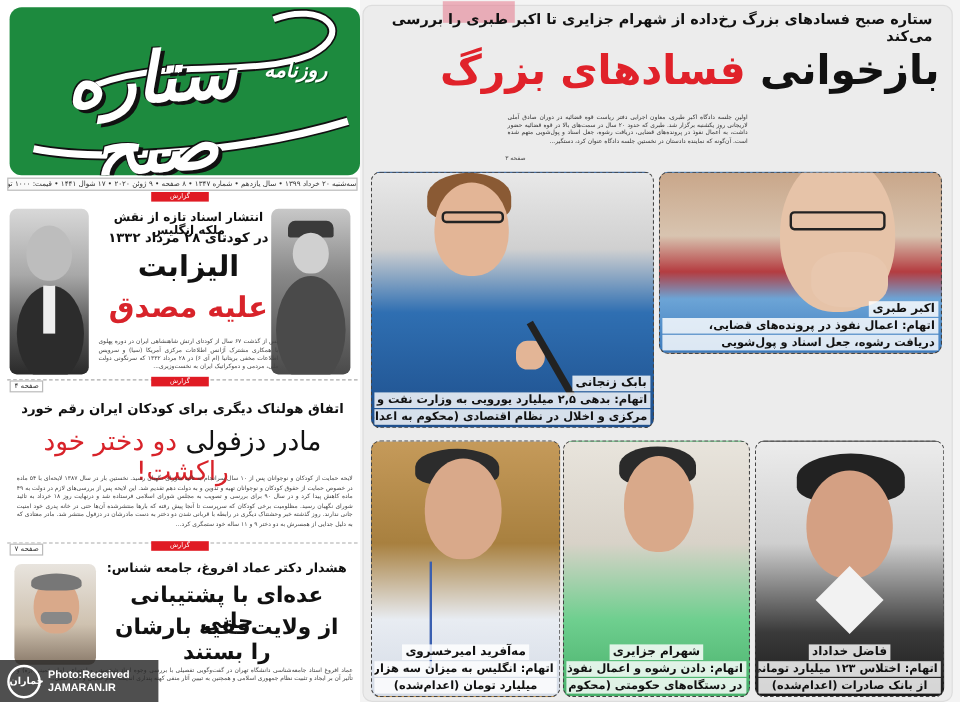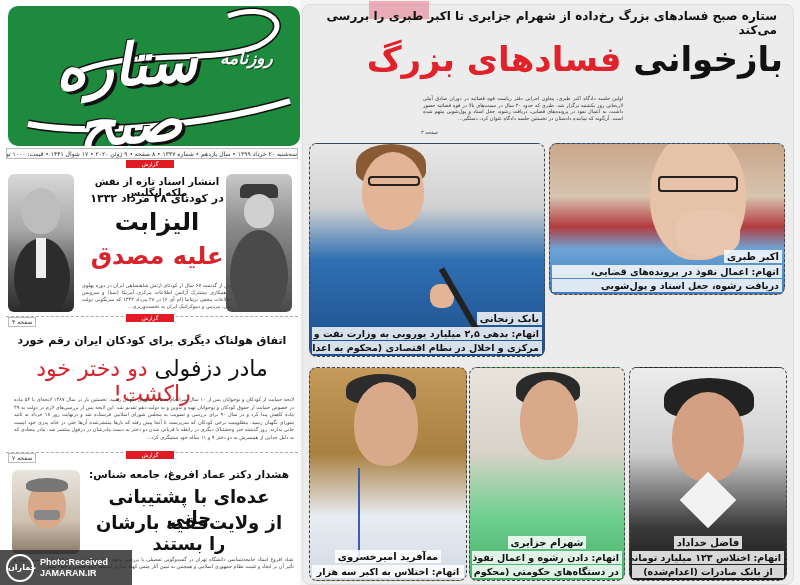--- a/index.html
+++ b/index.html
@@ -176,21 +176,22 @@
       <span class="charge">دریافت رشوه، جعل اسناد و پول‌شویی</span>
     </div>
   </div>
 
   <div class="card card-khosravi">
     <div class="hair" style="left:36px; top:6px; width:70px; height:30px; background:#2c2c2c;"></div>
     <div class="head" style="left:44px; top:14px; width:64px; height:84px; background:#d9a98a;"></div>
     <div style="position:absolute; left:48px; top:100px; width:2px; height:90px; background:#3a5fb0;"></div>
     <div class="caption center">
       <span class="name">مه‌آفرید امیرخسروی</span>
-      <span class="charge">اتهام: اختلاس به اکبر سه هزار</span>
+      <span class="charge">اتهام: انگلیس به میزان سه هزار</span>
+      <span class="charge">میلیارد تومان (اعدام‌شده)</span>
     </div>
   </div>
 
   <div class="card card-jazayeri">
     <div class="hair" style="left:46px; top:4px; width:64px; height:32px; background:#2a2a2a;"></div>
     <div class="head" style="left:50px; top:12px; width:58px; height:80px; background:#d9a98a;"></div>
     <div class="caption center">
       <span class="name">شهرام جزایری</span>
       <span class="charge">اتهام: دادن رشوه و اعمال نفوذ</span>
       <span class="charge">در دستگاه‌های حکومتی (محکوم به حبس)</span>

